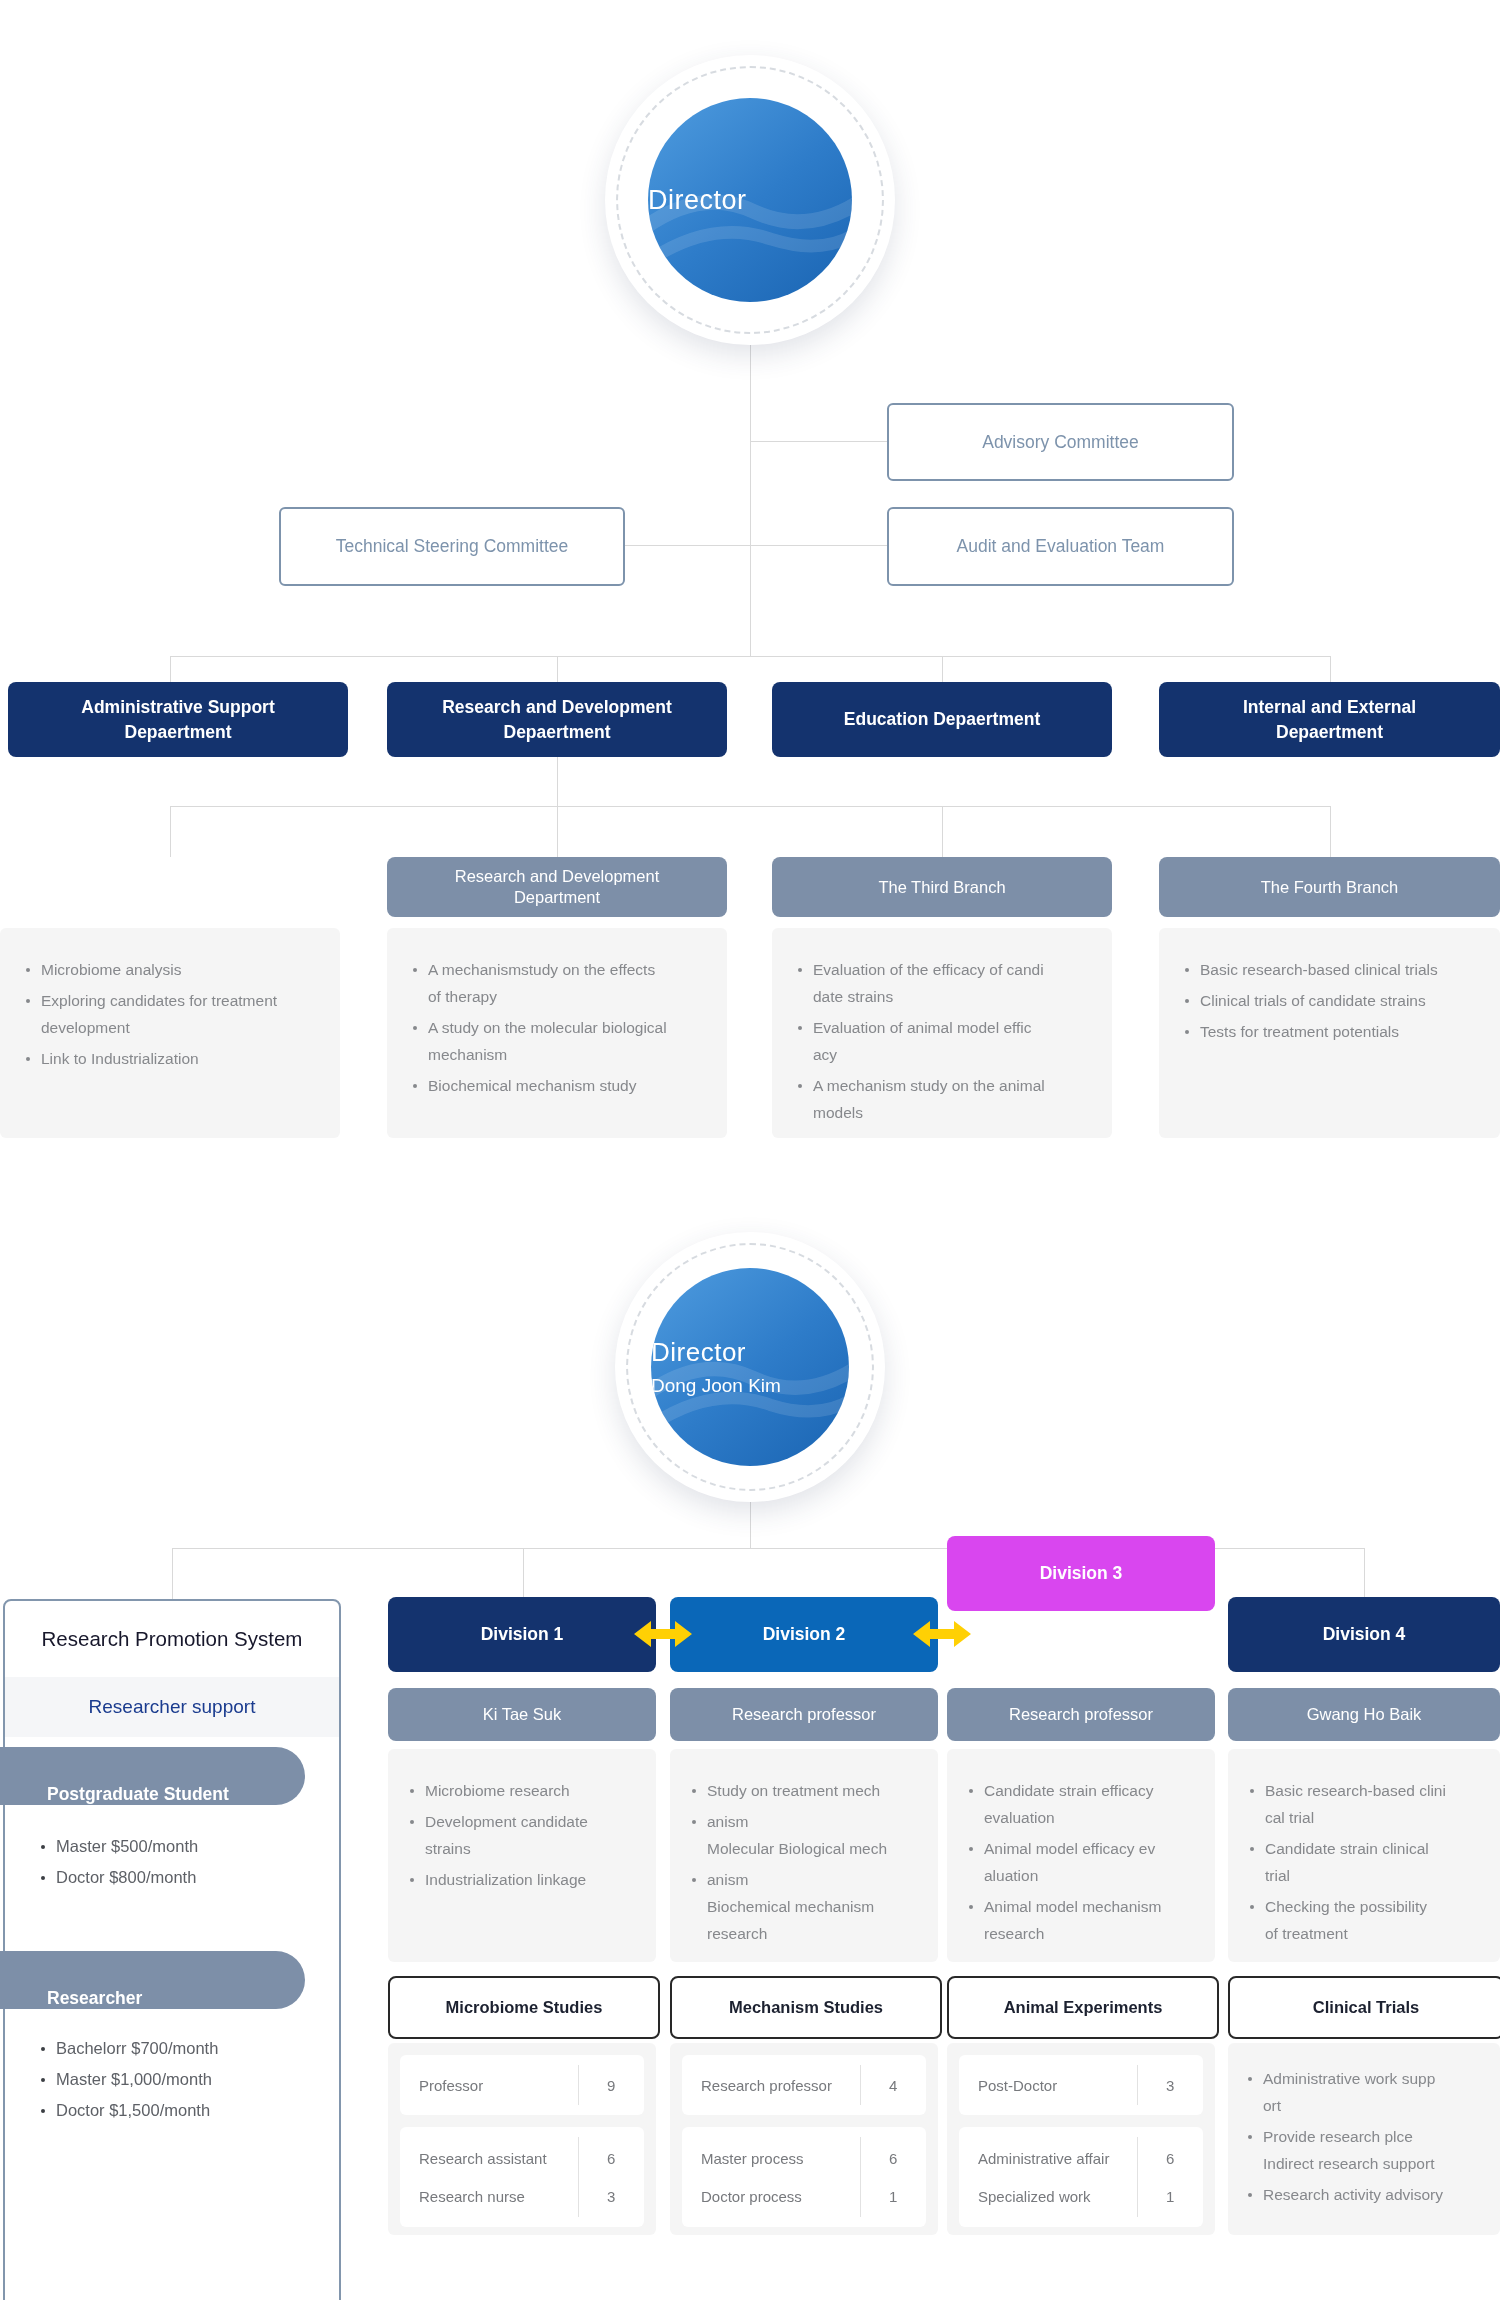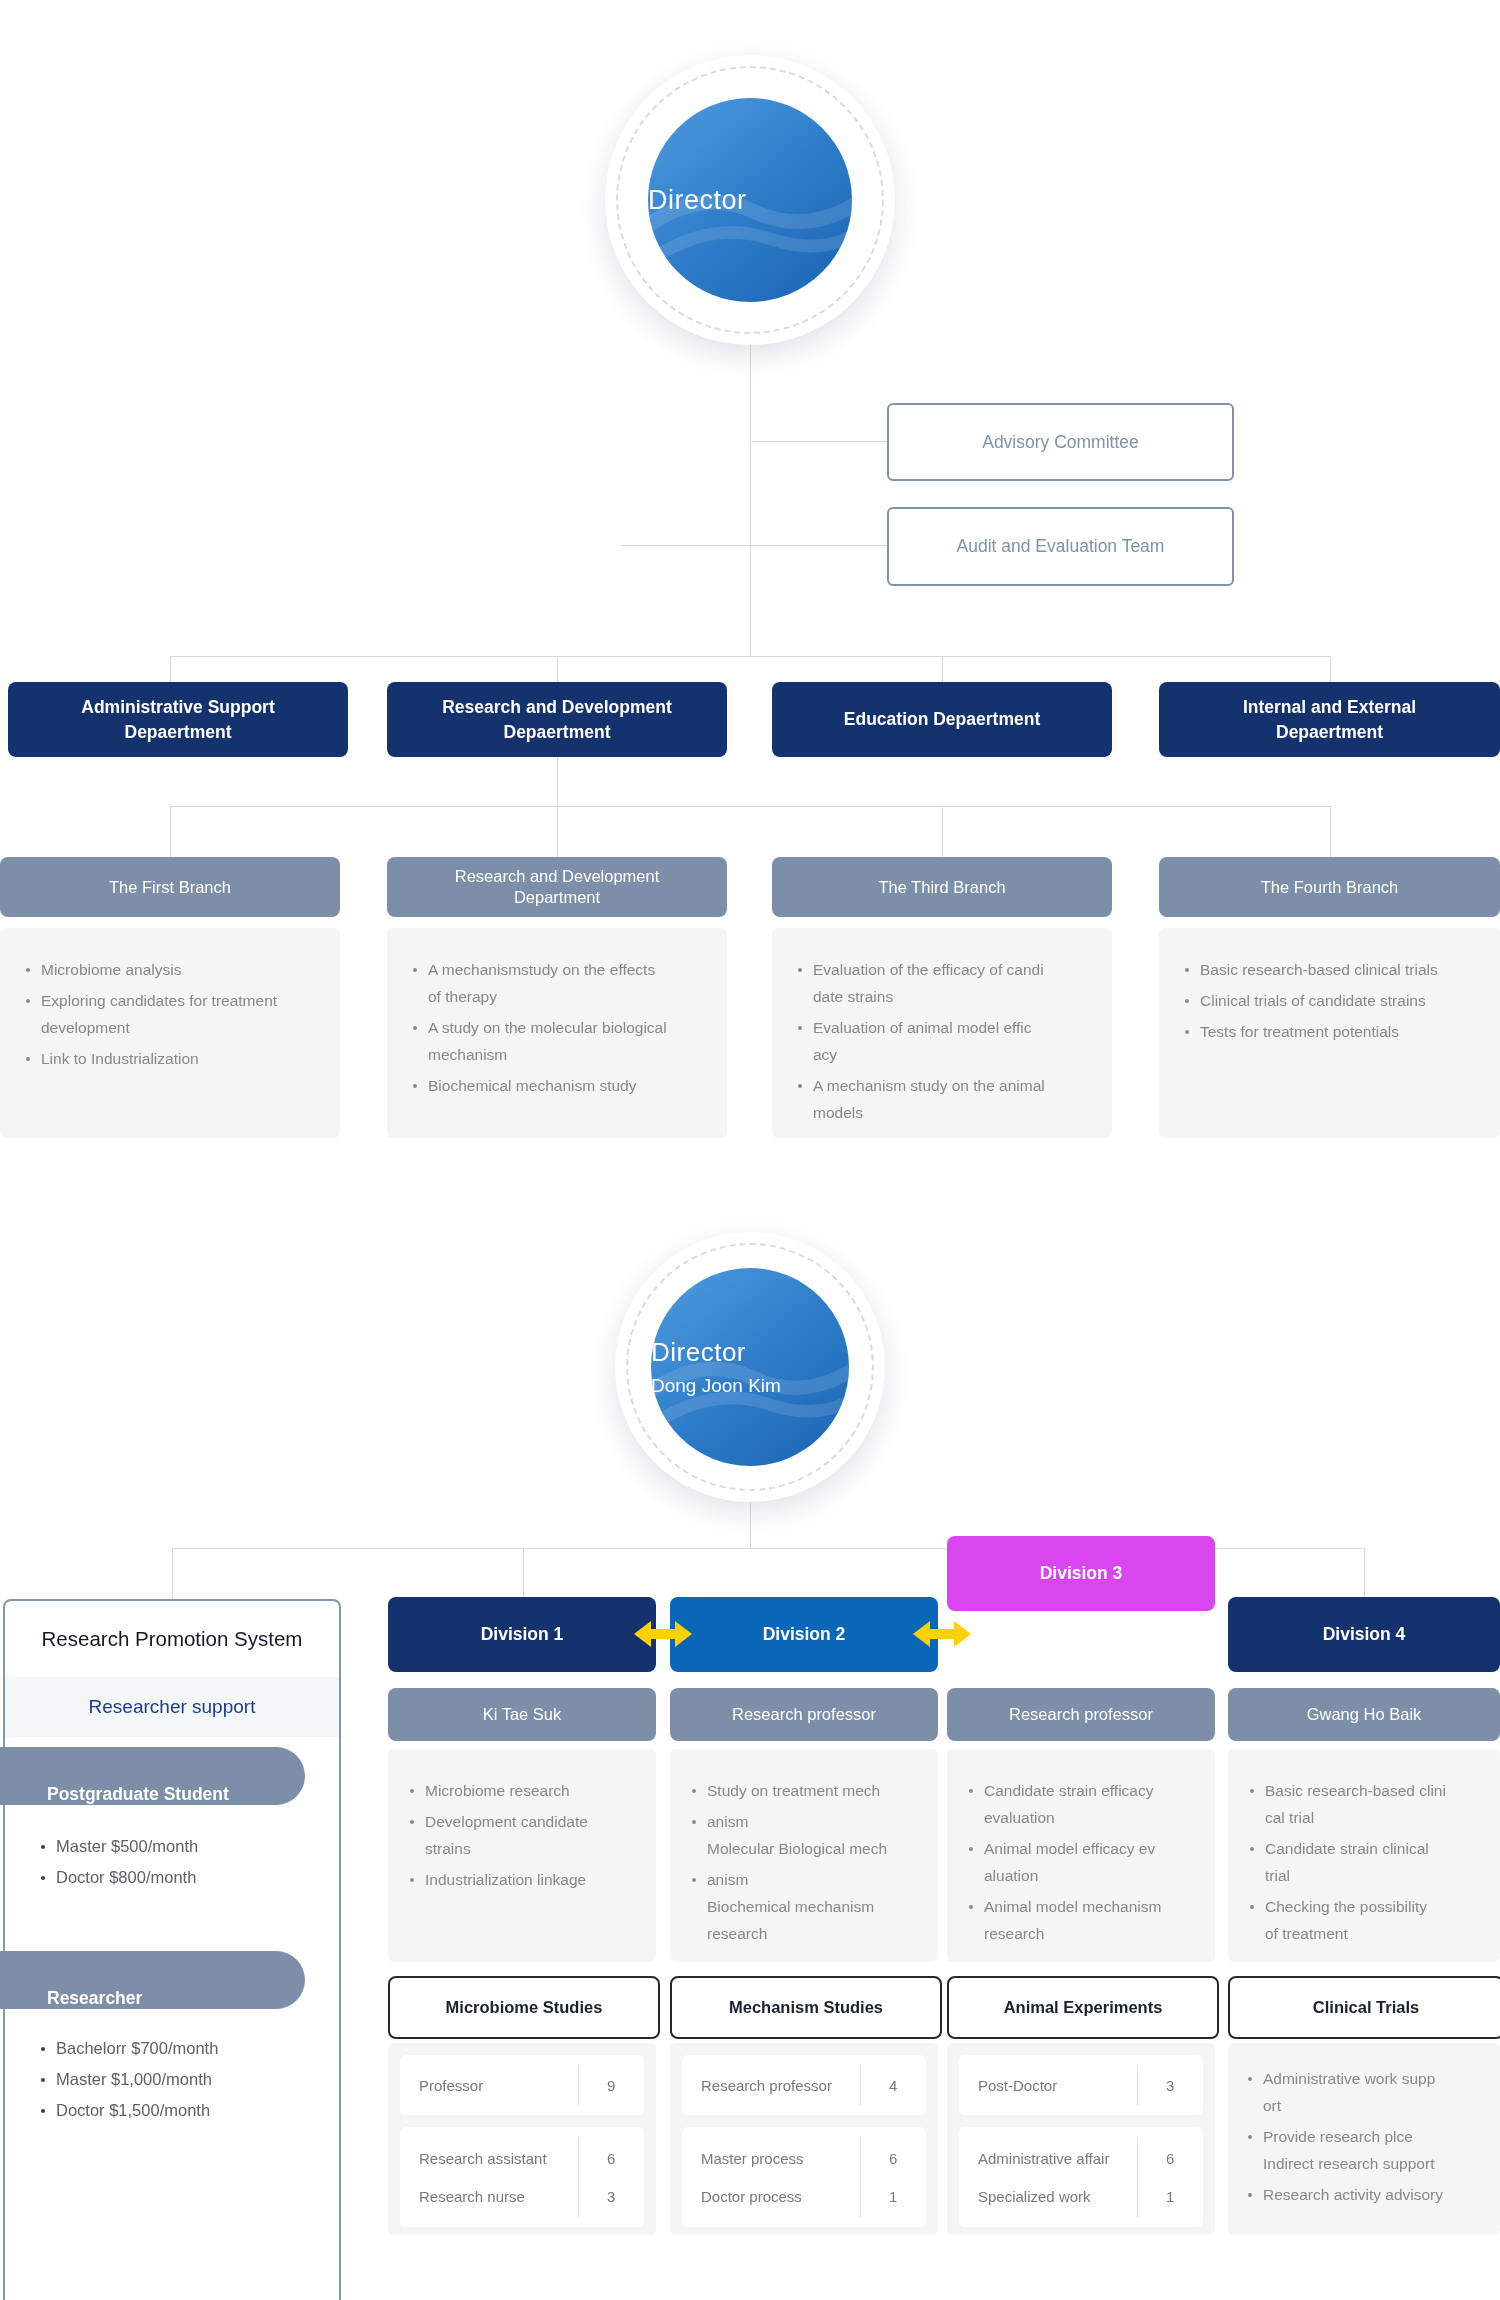--- a/index.html
+++ b/index.html
@@ -96,20 +96,23 @@
         <path d="M5 38 Q35 14 62 27 Q88 39 115 20" fill="none" stroke="#fff" stroke-width="7" stroke-linecap="round"></path>
         <path d="M12 50 Q42 30 70 40 Q95 48 112 36" fill="none" stroke="#fff" stroke-width="6" stroke-linecap="round"></path>
       </svg>
       <div class="circle-title">Director</div>
     </div>
   </div>
 
   <div class="outline-box" style="left:887px;top:403px;width:343px;height:74px;">
     <span>Advisory Committee</span>
   </div>
+  <div class="outline-box" style="left:279px;top:507px;width:342px;height:75px;">
+    <span>Technical Steering Committee</span>
+  </div>
   <div class="outline-box" style="left:887px;top:507px;width:343px;height:75px;">
     <span>Audit and Evaluation Team</span>
   </div>
 
   <div class="dept" style="left:8px;top:682px;width:340px;height:75px;">
     <div>
         <div>Administrative Support</div>
         <div>Depaertment</div>
       </div>
   </div>
@@ -124,25 +127,20 @@
         <div>Education Depaertment</div>
       </div>
   </div>
   <div class="dept" style="left:1159px;top:682px;width:341px;height:75px;">
     <div>
         <div>Internal and External</div>
         <div>Depaertment</div>
       </div>
   </div>
 
-  <div class="slatebar" style="left:0;top:857px;width:340px;height:60px;">
-    <div>
-        <div>The First Branch</div>
-      </div>
-  </div>
   <div class="slatebar" style="left:387px;top:857px;width:340px;height:60px;">
     <div>
         <div>Research and Development</div>
         <div>Department</div>
       </div>
   </div>
   <div class="slatebar" style="left:772px;top:857px;width:340px;height:60px;">
     <div>
         <div>The Third Branch</div>
       </div>

